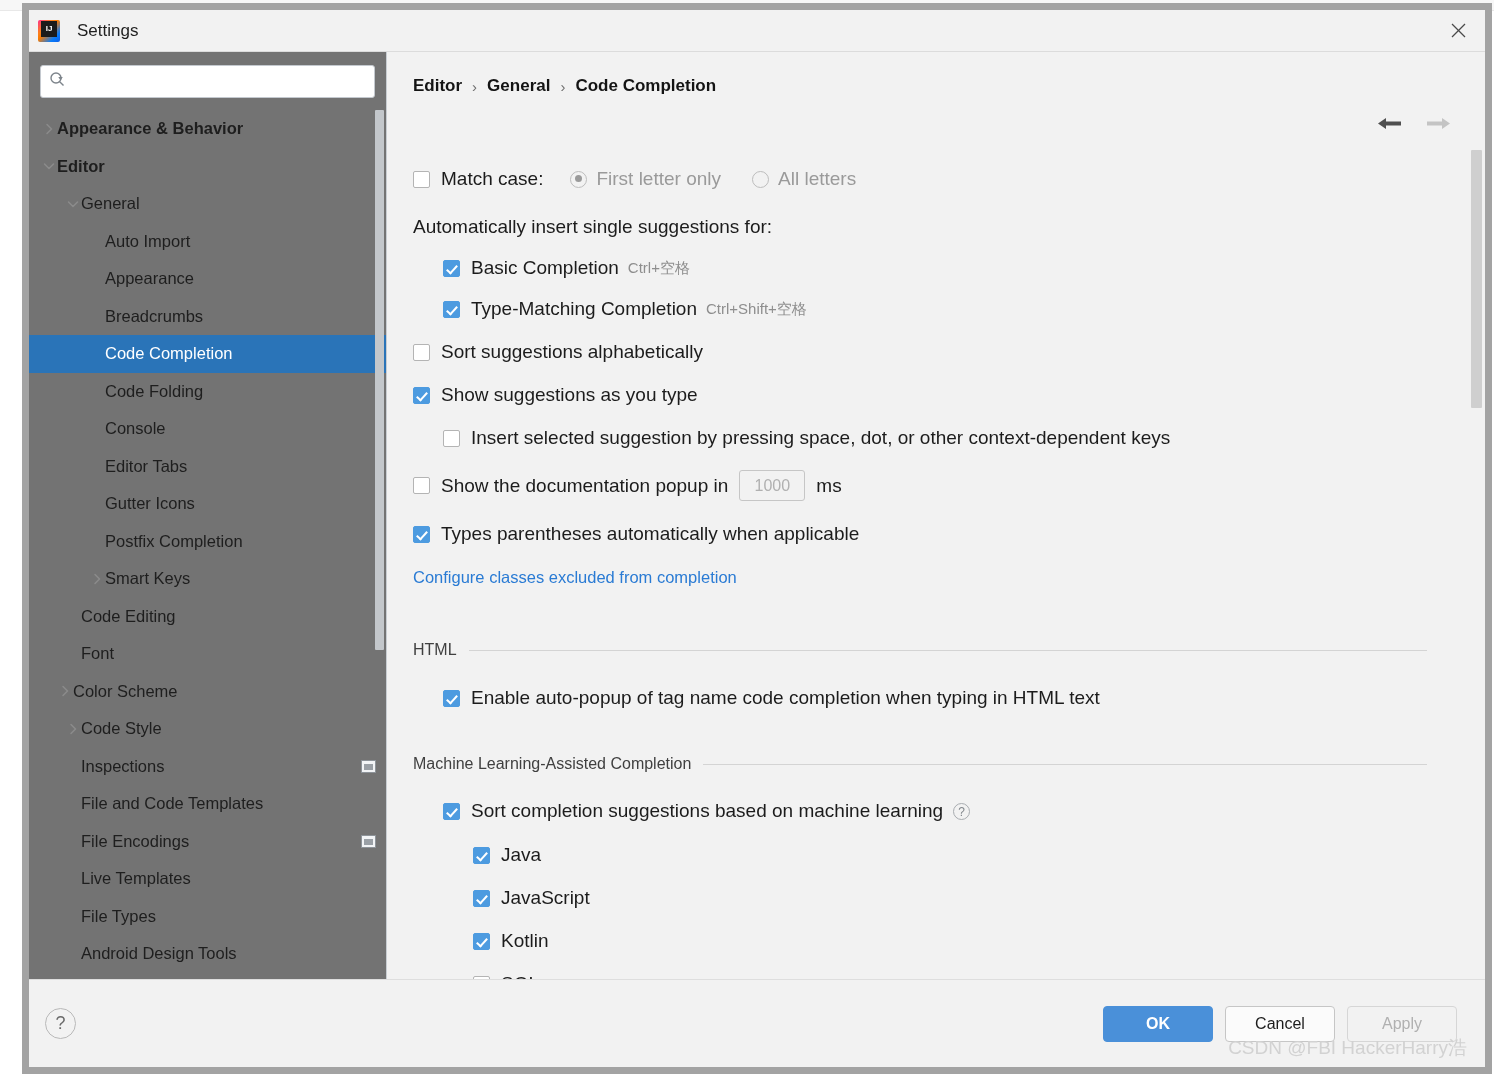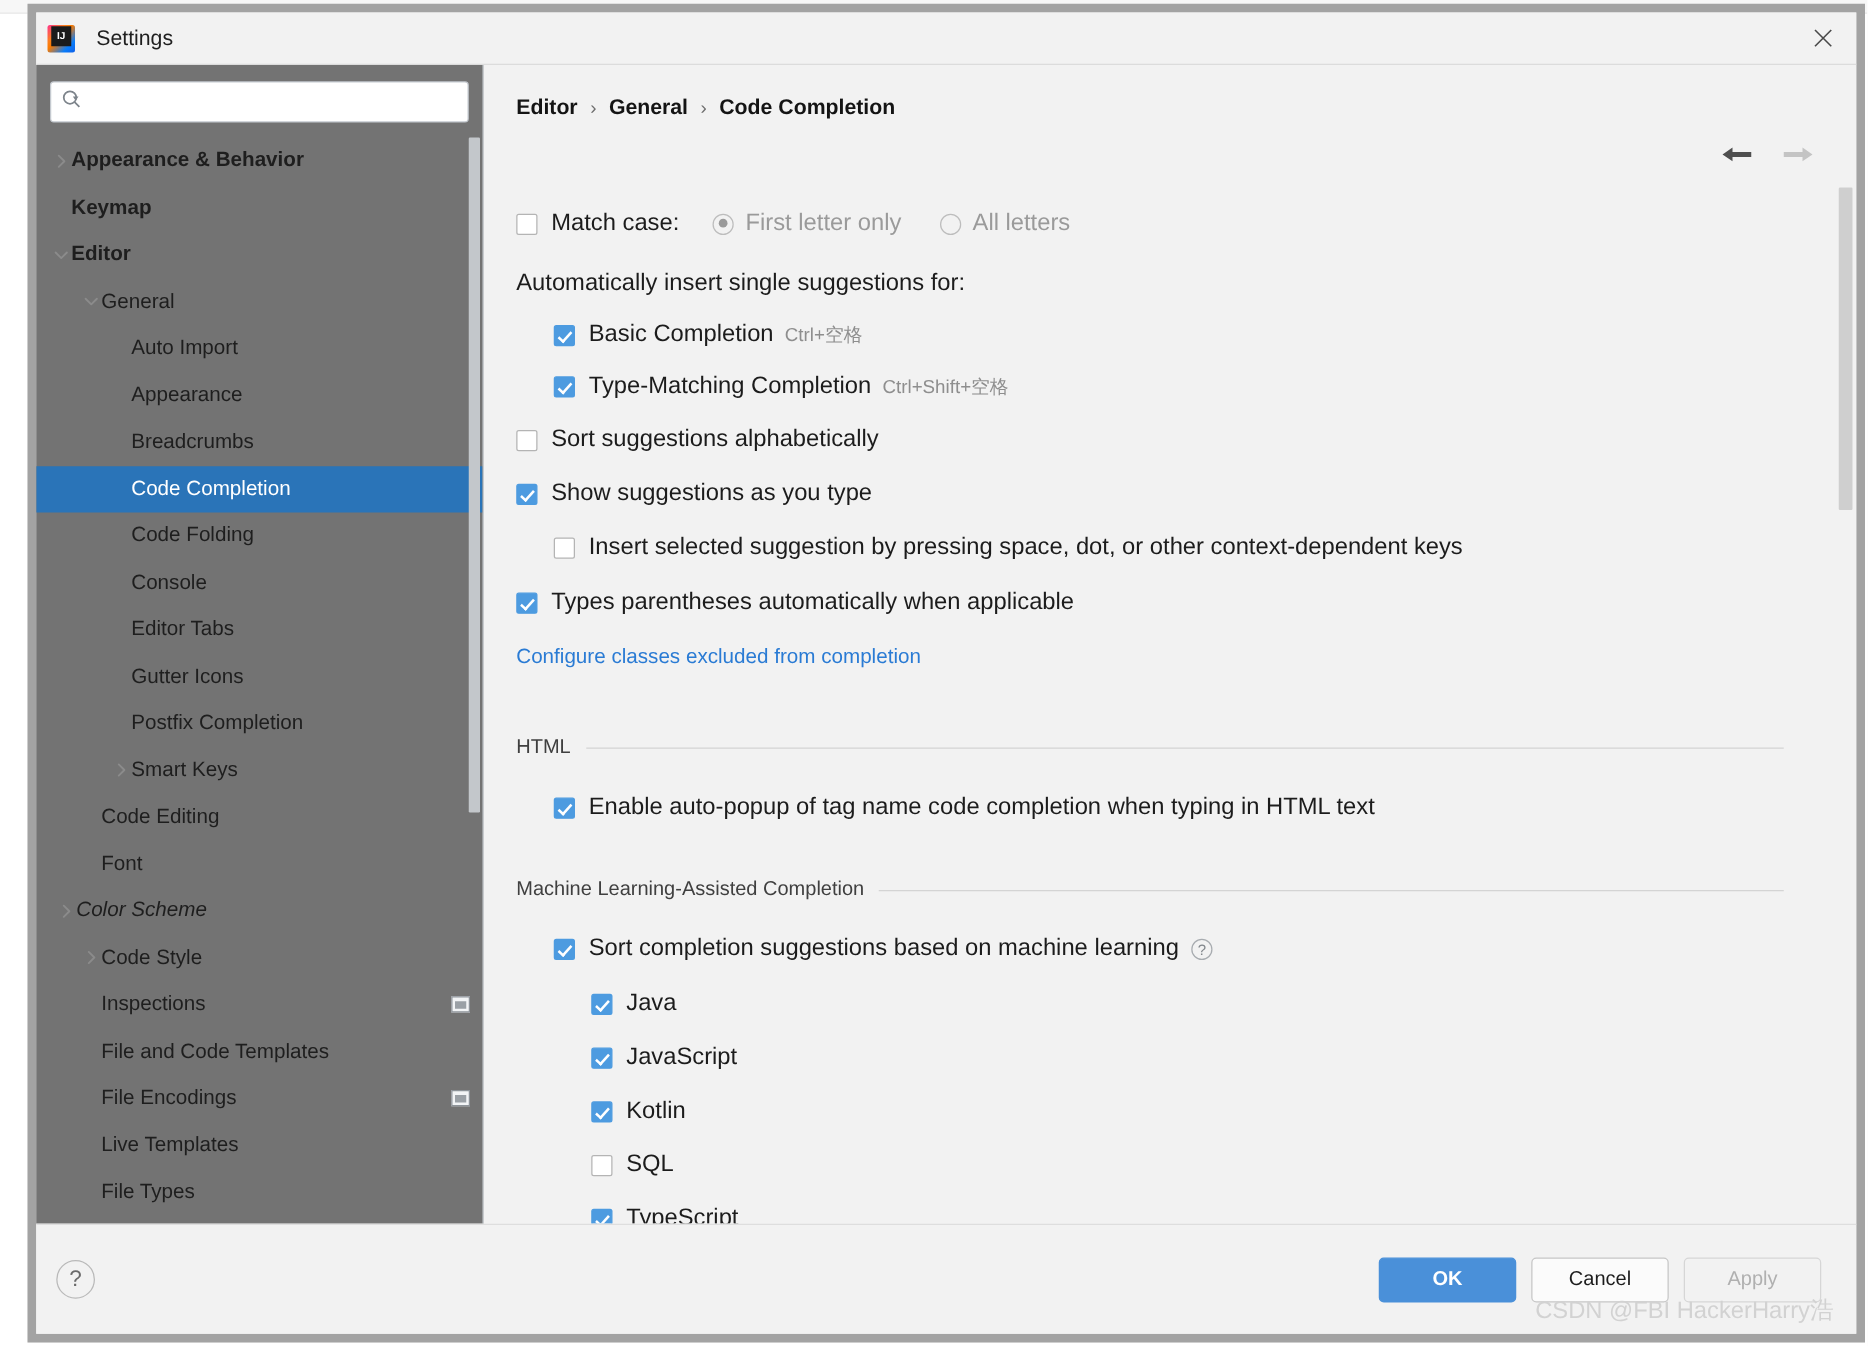--- a/index.html
+++ b/index.html
@@ -413,24 +413,20 @@
         <div class="tree" id="tree">
             <div class="tree-row bold" style="padding-left: 12px;">
               <span class="arrow">
                 <svg width="16" height="16" viewBox="0 0 16 16">
                   <path d="M6 3.5 L10.5 8 L6 12.5" fill="none" stroke="#8b8b8b" stroke-width="1.5" stroke-linecap="round" stroke-linejoin="round"></path>
                 </svg>
               </span>
               <span class="tree-label">Appearance &amp; Behavior</span>
             </div>
             <div class="tree-row bold" style="padding-left: 12px;">
-              <span class="arrow"></span>
-              <span class="tree-label">Keymap</span>
-            </div>
-            <div class="tree-row bold" style="padding-left: 12px;">
               <span class="arrow">
                 <svg width="16" height="16" viewBox="0 0 16 16">
                   <path d="M3.5 6 L8 10.5 L12.5 6" fill="none" stroke="#8b8b8b" stroke-width="1.5" stroke-linecap="round" stroke-linejoin="round"></path>
                 </svg>
               </span>
               <span class="tree-label">Editor</span>
             </div>
             <div class="tree-row" style="padding-left: 36px;">
               <span class="arrow">
                 <svg width="16" height="16" viewBox="0 0 16 16">
@@ -484,21 +480,21 @@
               <span class="tree-label">Smart Keys</span>
             </div>
             <div class="tree-row" style="padding-left: 36px;">
               <span class="arrow"></span>
               <span class="tree-label">Code Editing</span>
             </div>
             <div class="tree-row" style="padding-left: 36px;">
               <span class="arrow"></span>
               <span class="tree-label">Font</span>
             </div>
-            <div class="tree-row" style="padding-left: 16px; font-style: italic;">
+            <div class="tree-row" style="padding-left: 28px;">
               <span class="arrow">
                 <svg width="16" height="16" viewBox="0 0 16 16">
                   <path d="M6 3.5 L10.5 8 L6 12.5" fill="none" stroke="#8b8b8b" stroke-width="1.5" stroke-linecap="round" stroke-linejoin="round"></path>
                 </svg>
               </span>
               <span class="tree-label">Color Scheme</span>
             </div>
             <div class="tree-row" style="padding-left: 36px;">
               <span class="arrow">
                 <svg width="16" height="16" viewBox="0 0 16 16">
@@ -603,20 +599,26 @@
           <div class="row" style="margin-top:21px;">
             <div class="cb checked"></div>
             <span class="lbl">Show suggestions as you type</span>
           </div>
 
           <div class="row" style="margin-top:21px;margin-left:30px;">
             <div class="cb"></div>
             <span class="lbl">Insert selected suggestion by pressing space, dot, or other context-dependent keys</span>
           </div>
 
+          <div class="row" style="margin-top:21px;">
+            <div class="cb"></div>
+            <span class="lbl">Show the documentation popup in</span>
+            <span class="spin">1000</span>
+            <span class="lbl">ms</span>
+          </div>
 
           <div class="row" style="margin-top:22px;">
             <div class="cb checked"></div>
             <span class="lbl">Types parentheses automatically when applicable</span>
           </div>
 
           <div class="row" style="margin-top:23px;">
             <span class="link">Configure classes excluded from completion</span>
           </div>
 

